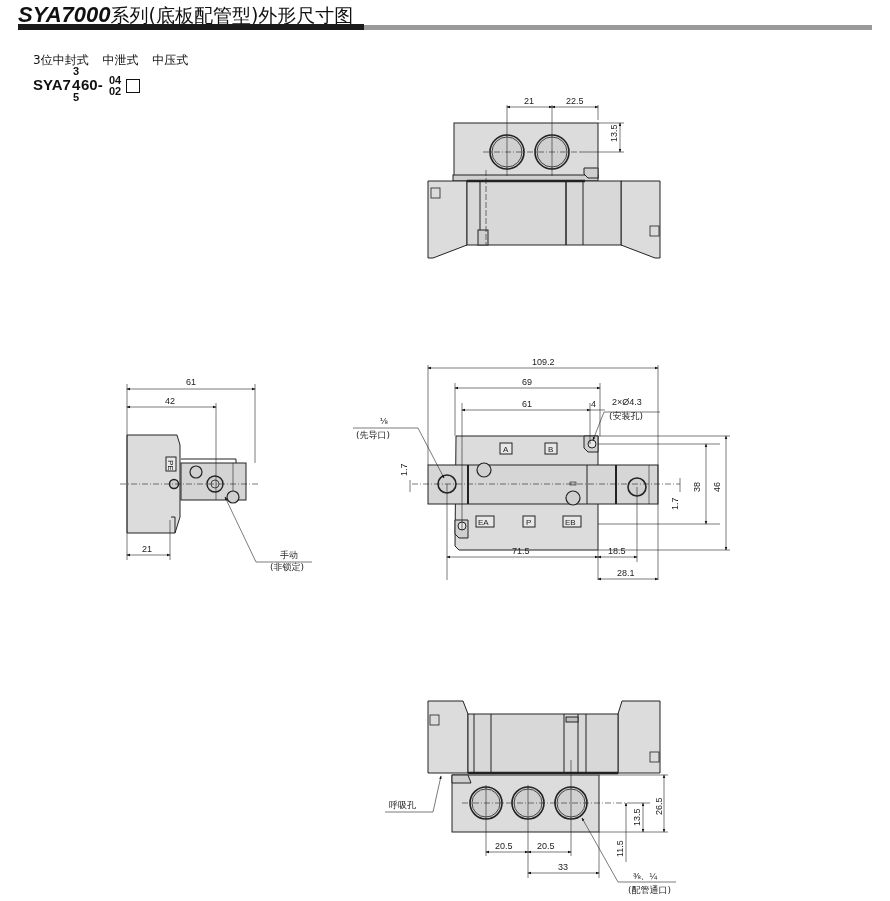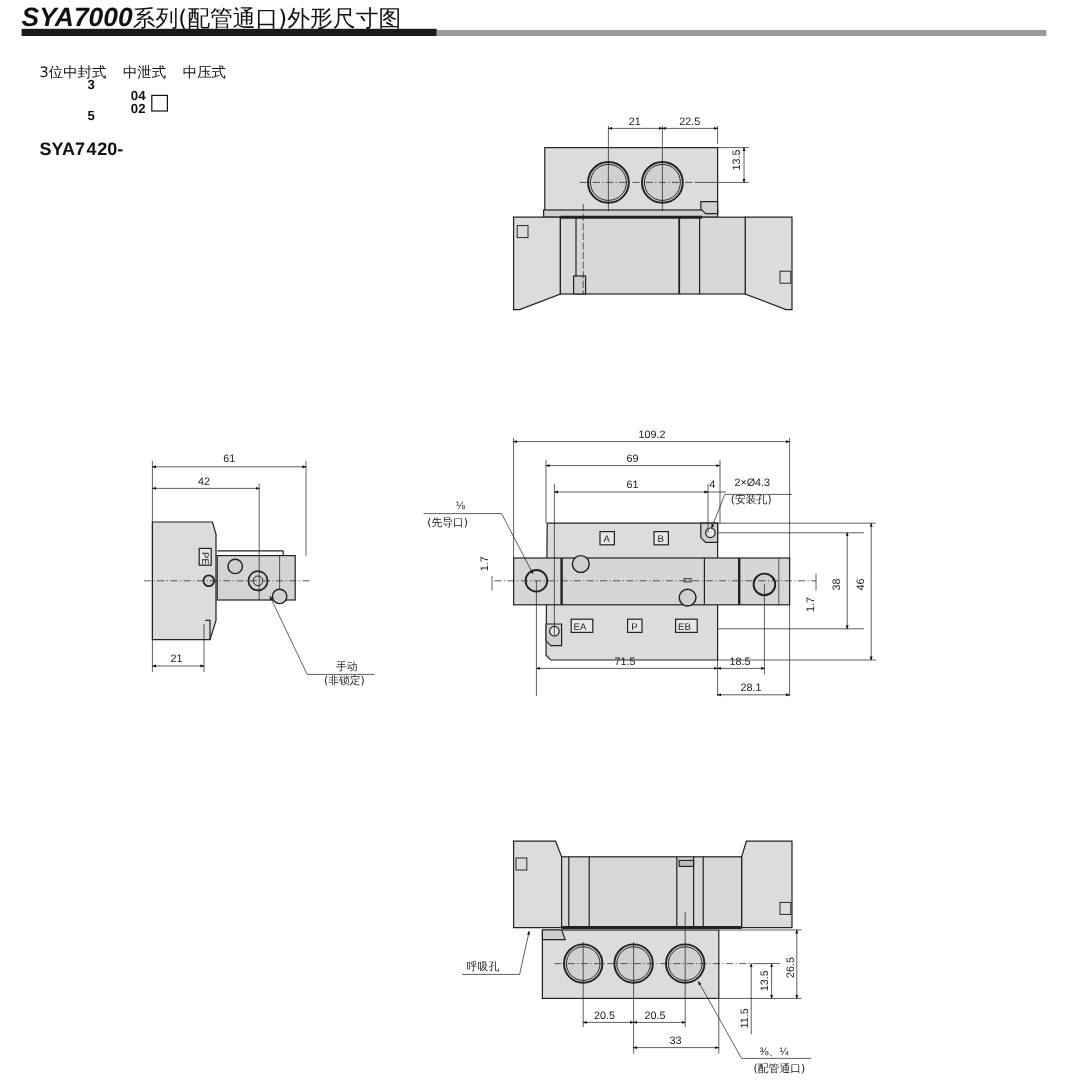--- a/index.html
+++ b/index.html
@@ -5,48 +5,48 @@
   html, body { margin:0; padding:0; background:#ffffff; }
   body { width:890px; height:901px; position:relative; overflow:hidden; font-family:"Liberation Sans", "DejaVu Sans", sans-serif; color:#111; }
   .title { position:absolute; left:18px; top:2px; font-size:21px; white-space:nowrap; }
   .title .model { font-weight:bold; font-size:22px; letter-spacing:0px;font-style:italic; }
   .title .rest { font-family:"DejaVu Sans", sans-serif; font-size:19px; }
   .bar-black { position:absolute; left:18px; top:24px; width:346px; height:6px; background:#1a1a1a; }
   .bar-gray { position:absolute; left:364px; top:25px; width:508px; height:5px; background:#9a9a9a; }
   .subtitle { position:absolute; left:33px; top:52px; font-family:"DejaVu Sans", sans-serif; font-size:12px; white-space:nowrap; }
   .subtitle span { margin-right:10px; }
   .model-code { position:absolute; left:33px; top:66px; font-weight:bold; font-size:15px; height:40px; }
-  .model-code .part { position:absolute; top:10px; white-space:nowrap;margin-top:40px; }
+  .model-code .part { position:absolute; top:10px; white-space:nowrap; }
   .model-code .stack { position:absolute; font-size:11px; line-height:11px; text-align:center; }
   .model-code .box { position:absolute; left:93px; top:13px; width:12px; height:12px; border:1px solid #111; }
   svg { position:absolute; left:0; top:0; }
   svg text { font-family:"Liberation Sans", "DejaVu Sans", sans-serif; font-size:9px; fill:#222; }
   svg text.cjk { font-family:"DejaVu Sans", sans-serif; font-size:9px; }
 </style>
 </head>
 <body>
 
 <div class="title">
-  <span class="model">SYA7000</span><span class="rest">系列(配管通口)外形尺寸图</span>
+  <span class="model">SYA7000</span><span class="rest">系列(底板配管型)外形尺寸图</span>
 </div>
 <div class="bar-black"></div>
 <div class="bar-gray"></div>
 
 <div class="subtitle">
   <span>3位中封式</span>
   <span>中泄式</span>
   <span>中压式</span>
 </div>
 
 <div class="model-code">
   <span class="part" style="left:0">SYA7</span>
   <span class="stack" style="left:40px;top:0">3</span>
   <span class="part" style="left:39px">4</span>
   <span class="stack" style="left:40px;top:26px">5</span>
-  <span class="part" style="left:48px">20-</span>
+  <span class="part" style="left:48px">60-</span>
   <span class="stack" style="left:76px;top:9px">04</span>
   <span class="stack" style="left:76px;top:20px">02</span>
   <span class="box"></span>
 </div>
 
 <svg width="890" height="901" viewBox="0 0 890 901">
   <defs>
     <marker id="ar" markerWidth="6" markerHeight="6" refX="5" refY="3" orient="auto">
       <path d="M0,1 L6,3 L0,5 z" fill="#111"></path>
     </marker>

